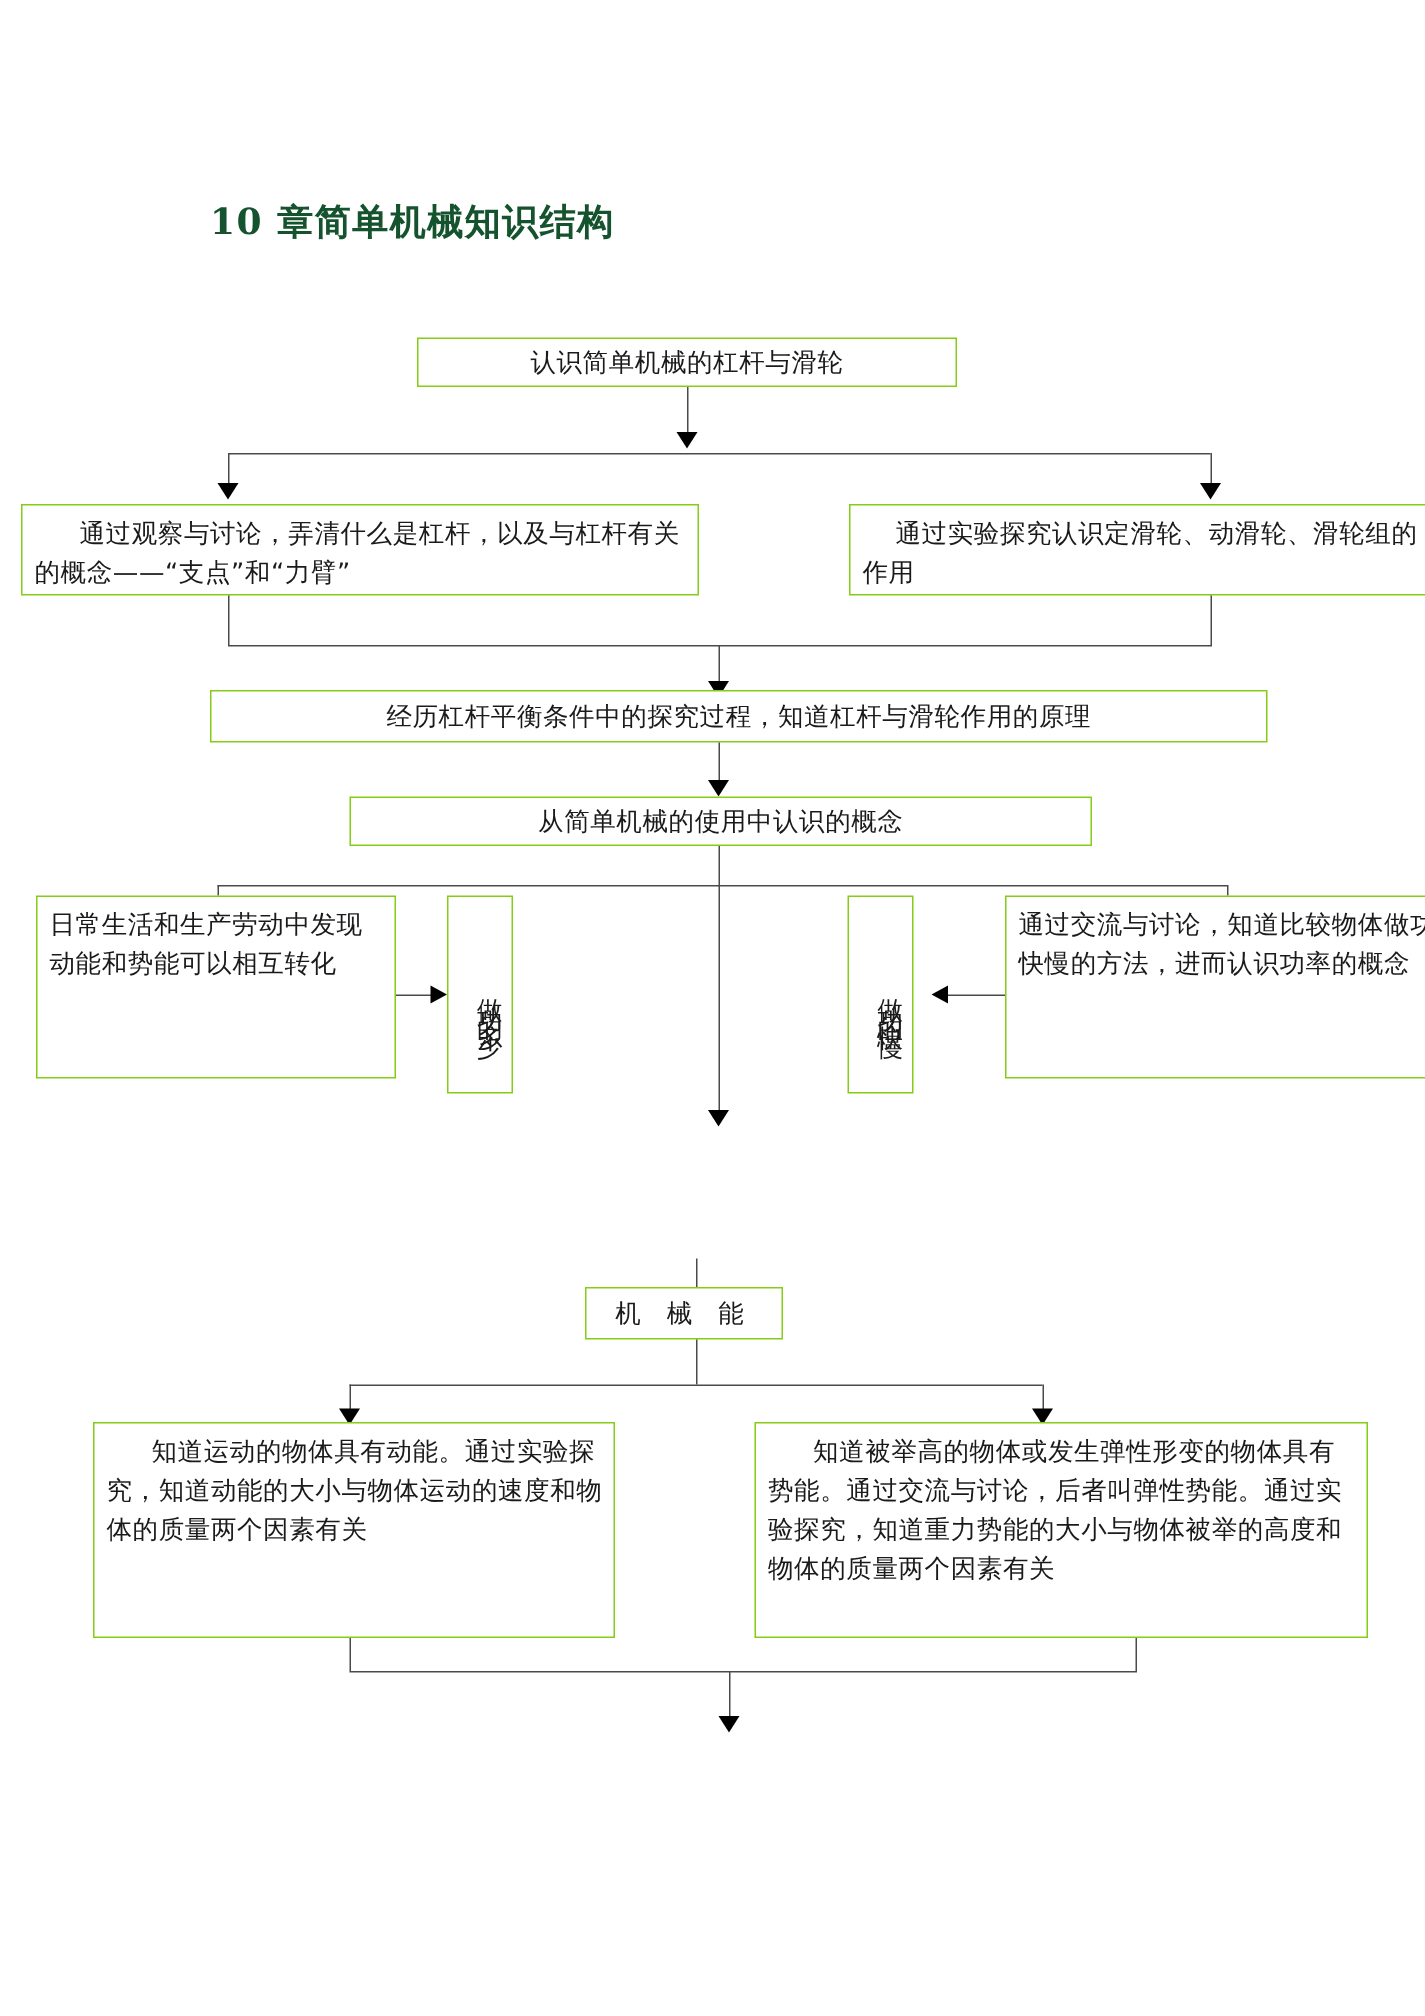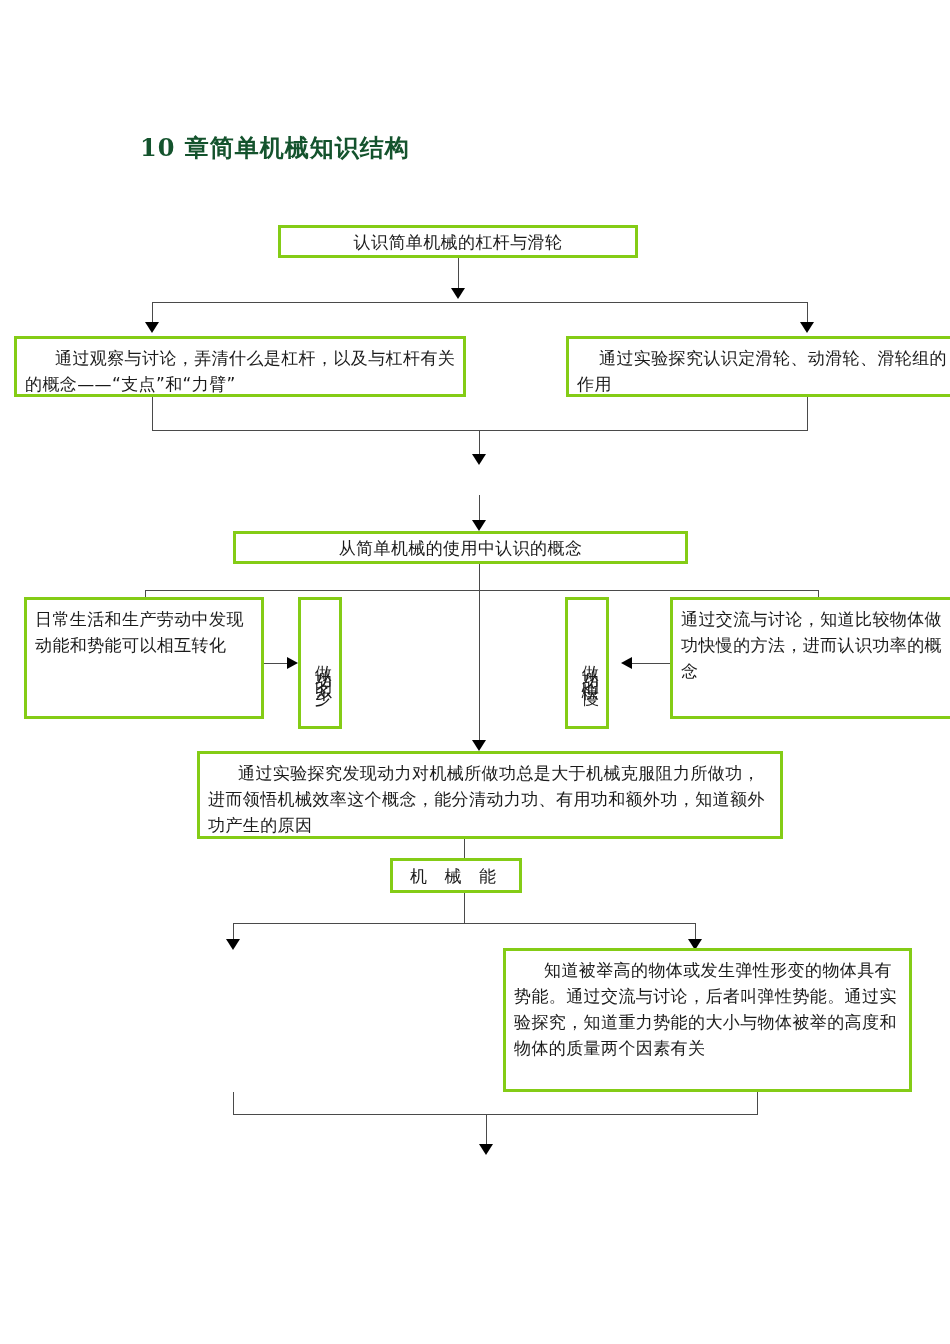--- a/index.html
+++ b/index.html
@@ -26,21 +26,21 @@
     font-size: 24px;
     font-weight: bold;
     color: #14532d;
     letter-spacing: 1px;
     white-space: nowrap;
     font-family: "DejaVu Serif", "Liberation Serif", serif;
   }
   .box {
     position: absolute;
     box-sizing: border-box;
-    border: 3px solid #84cc16;
+    border: 1px solid #84cc16;
     background: #ffffff;
     font-size: 17px;
     line-height: 26px;
     color: #1a1a1a;
     letter-spacing: 0.4px;
     font-family: "DejaVu Sans", "Liberation Sans", sans-serif;
     overflow: hidden;
   }
   .box.pad {
     padding: 6px 7px 2px 8px;
@@ -129,25 +129,28 @@
   <div class="box pad indent" style="left:566px; top:336px; width:400px; height:61px; text-indent:22px;">
     <span>通过实验探究认识定滑轮、动滑轮、滑轮组的作用</span>
   </div>
 
   <div class="vline" style="left:152px; top:397px; height:33px;"></div>
   <div class="vline" style="left:807px; top:397px; height:33px;"></div>
   <div class="hline" style="left:152px; top:430px; width:656px;"></div>
   <div class="vline" style="left:479px; top:430px; height:26px;"></div>
   <div class="arrow-down" style="left:472px; top:454px;"></div>
 
+  <div class="box center" style="left:140px; top:460px; width:705px; height:35px;">
+    <span>经历杠杆平衡条件中的探究过程，知道杠杆与滑轮作用的原理</span>
+  </div>
 
   <div class="vline" style="left:479px; top:495px; height:27px;"></div>
   <div class="arrow-down" style="left:472px; top:520px;"></div>
 
-  <div class="box center" style="left:233px; top:531px; width:455px; height:33px;">
+  <div class="box center" style="left:233px; top:531px; width:495px; height:33px;">
     <span>从简单机械的使用中认识的概念</span>
   </div>
 
   <div class="vline" style="left:479px; top:564px; height:26px;"></div>
   <div class="hline" style="left:145px; top:590px; width:673px;"></div>
   <div class="vline" style="left:145px; top:590px; height:15px;"></div>
   <div class="arrow-down" style="left:138px; top:603px;"></div>
   <div class="vline" style="left:818px; top:590px; height:15px;"></div>
   <div class="arrow-down" style="left:811px; top:603px;"></div>
   <div class="vline" style="left:479px; top:590px; height:152px;"></div>
@@ -168,37 +171,37 @@
     <span>做功的快慢</span>
   </div>
 
   <div class="hline" style="left:632px; top:663px; width:38px;"></div>
   <div class="arrow-left" style="left:621px; top:657px;"></div>
 
   <div class="box pad" style="left:670px; top:597px; width:298px; height:122px;">
     <span>通过交流与讨论，知道比较物体做功快慢的方法，进而认识功率的概念</span>
   </div>
 
-  <div class="box pad indent" style="left:197px; top:751px; width:586px; height:88px;">
-    <span>通过实验探究发现动力对机械所做功总是大于机械克服阻力所做功，进而领悟机械效率这个概念，能分清动力功、有用功和额外功，知道额外功产生的原因</span>
-  </div>
 
   <div class="vline" style="left:464px; top:839px; height:22px;"></div>
 
   <div class="box center" style="left:390px; top:858px; width:132px; height:35px;">
     <span class="spaced">机 械 能</span>
   </div>
 
   <div class="vline" style="left:464px; top:893px; height:30px;"></div>
   <div class="hline" style="left:233px; top:923px; width:462px;"></div>
   <div class="vline" style="left:233px; top:923px; height:18px;"></div>
   <div class="arrow-down" style="left:226px; top:939px;"></div>
   <div class="vline" style="left:695px; top:923px; height:18px;"></div>
   <div class="arrow-down" style="left:688px; top:939px;"></div>
 
+  <div class="box pad indent" style="left:62px; top:948px; width:348px; height:144px;">
+    <span>知道运动的物体具有动能。通过实验探究，知道动能的大小与物体运动的速度和物体的质量两个因素有关</span>
+  </div>
 
   <div class="box pad indent" style="left:503px; top:948px; width:409px; height:144px;">
     <span>知道被举高的物体或发生弹性形变的物体具有势能。通过交流与讨论，后者叫弹性势能。通过实验探究，知道重力势能的大小与物体被举的高度和物体的质量两个因素有关</span>
   </div>
 
   <div class="vline" style="left:233px; top:1092px; height:22px;"></div>
   <div class="vline" style="left:757px; top:1092px; height:22px;"></div>
   <div class="hline" style="left:233px; top:1114px; width:525px;"></div>
   <div class="vline" style="left:486px; top:1114px; height:32px;"></div>
   <div class="arrow-down" style="left:479px; top:1144px;"></div>

